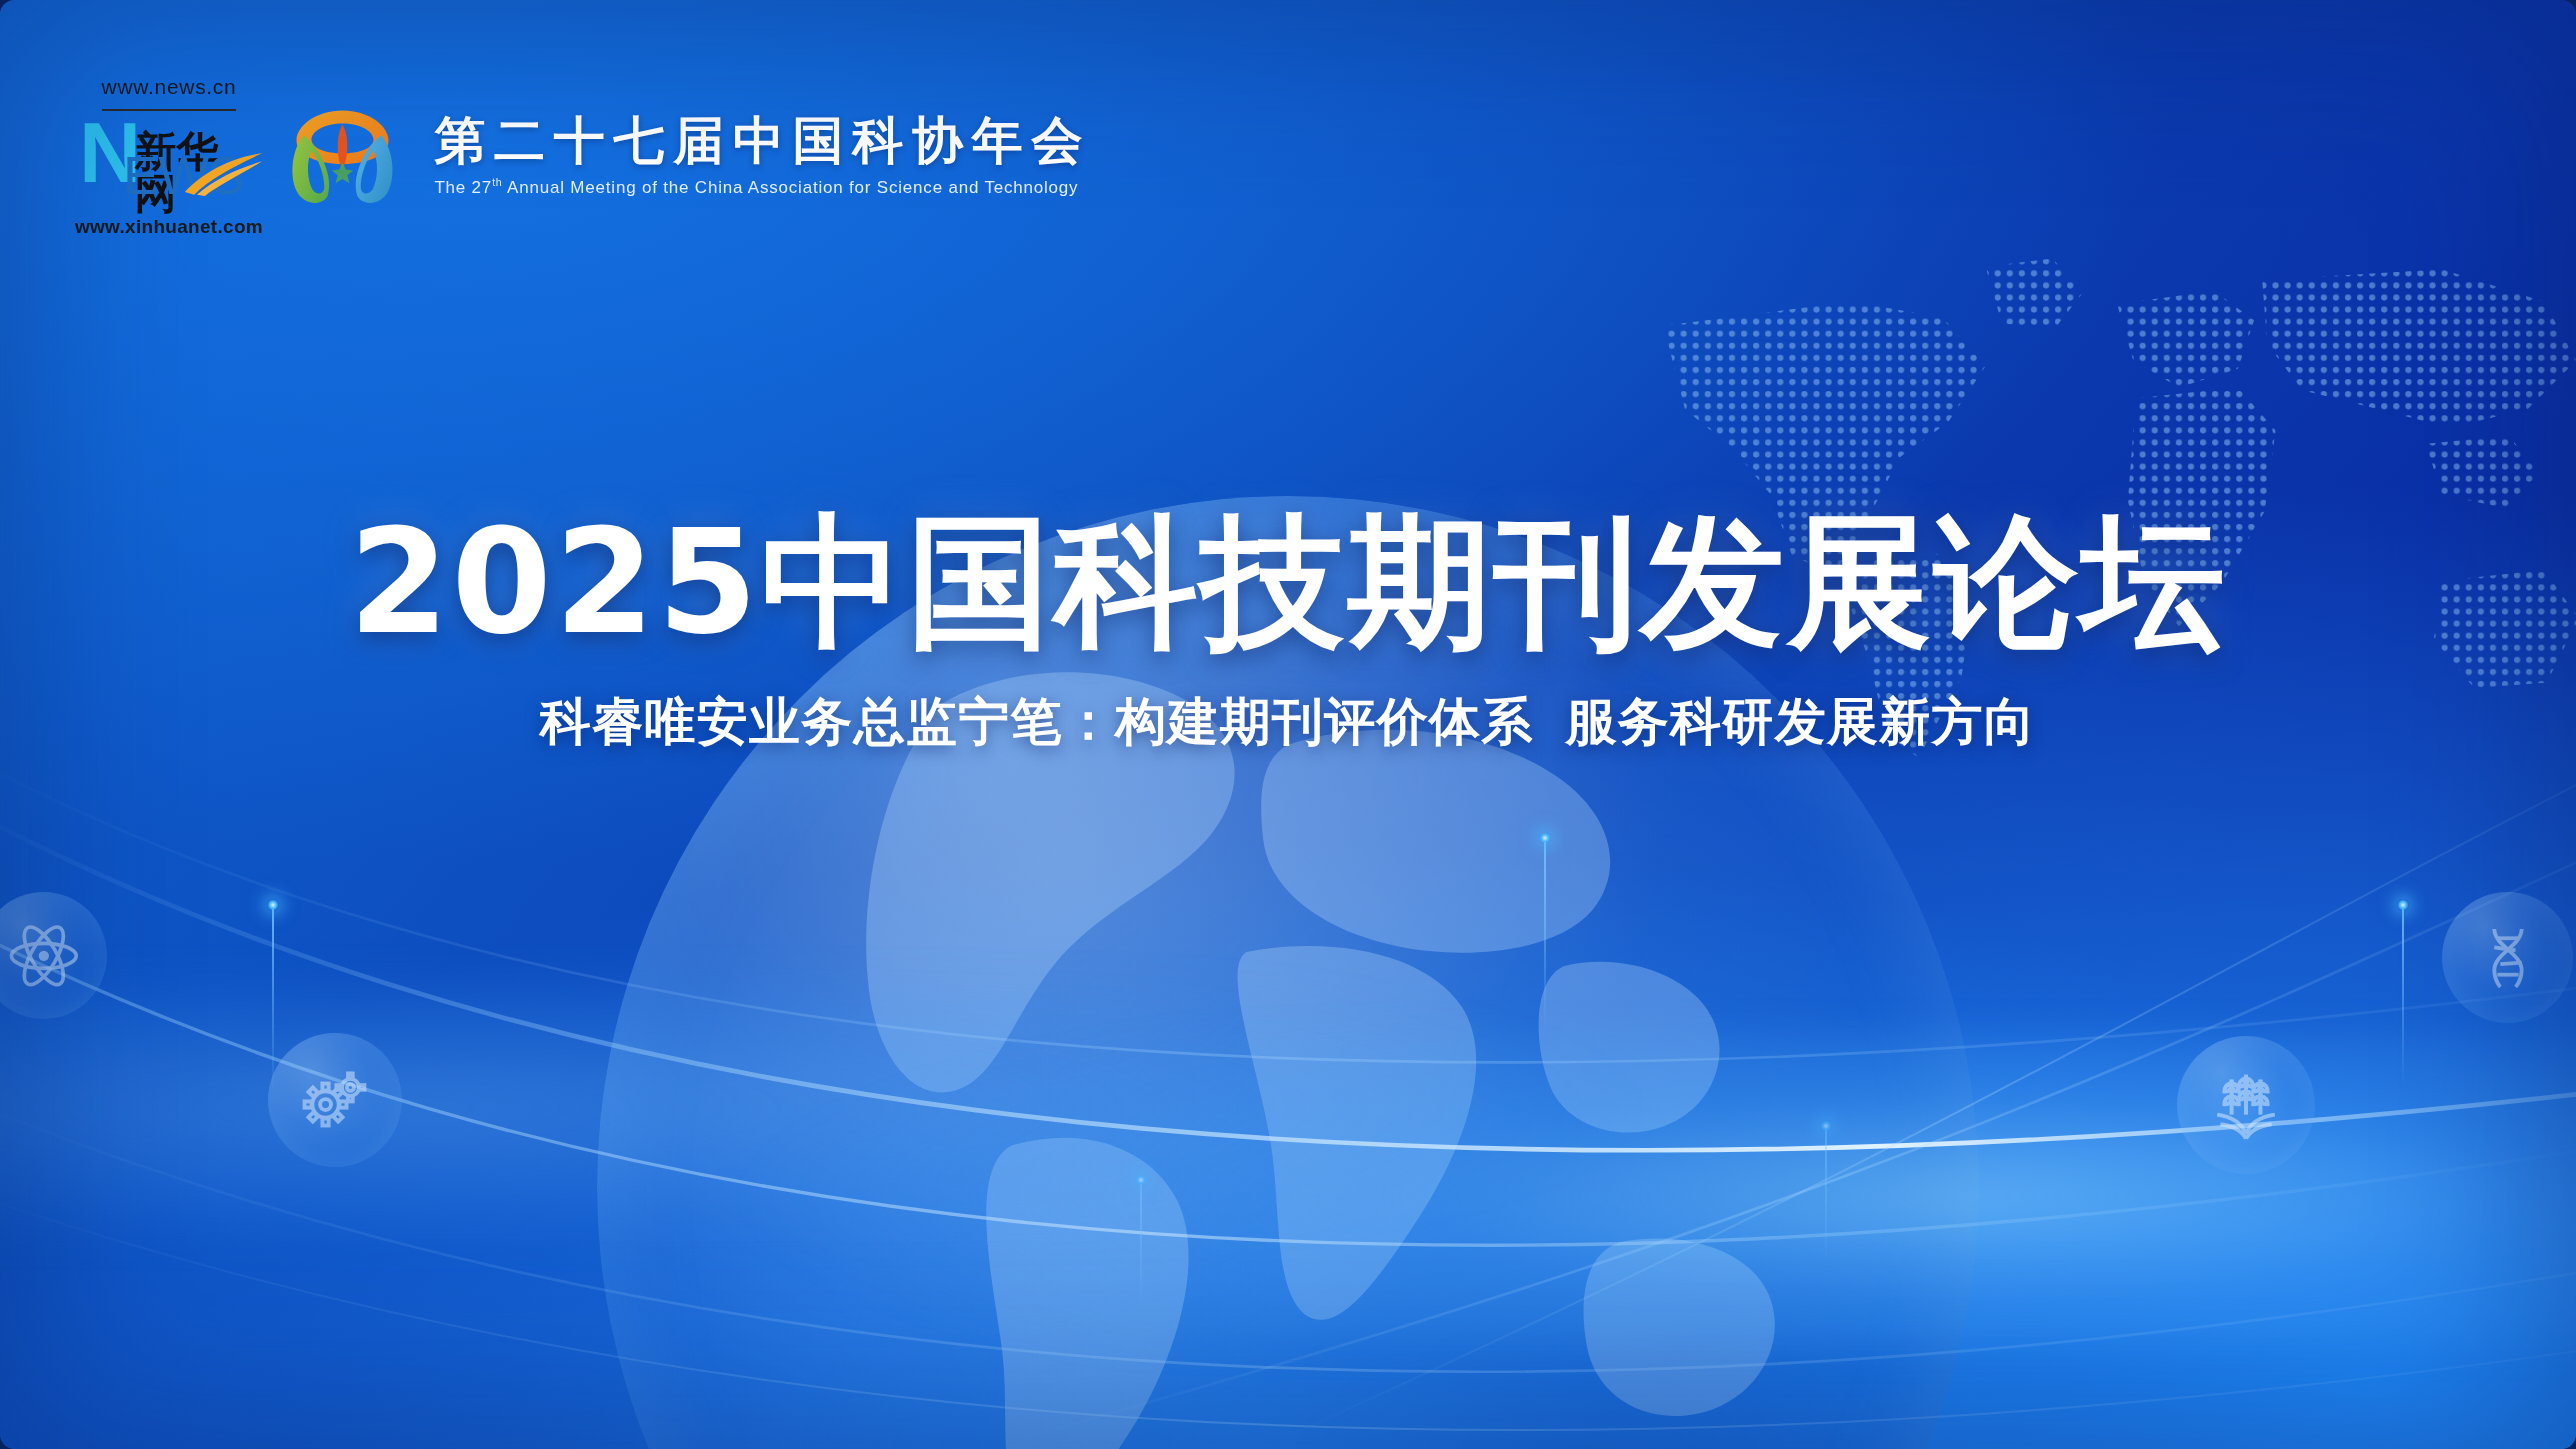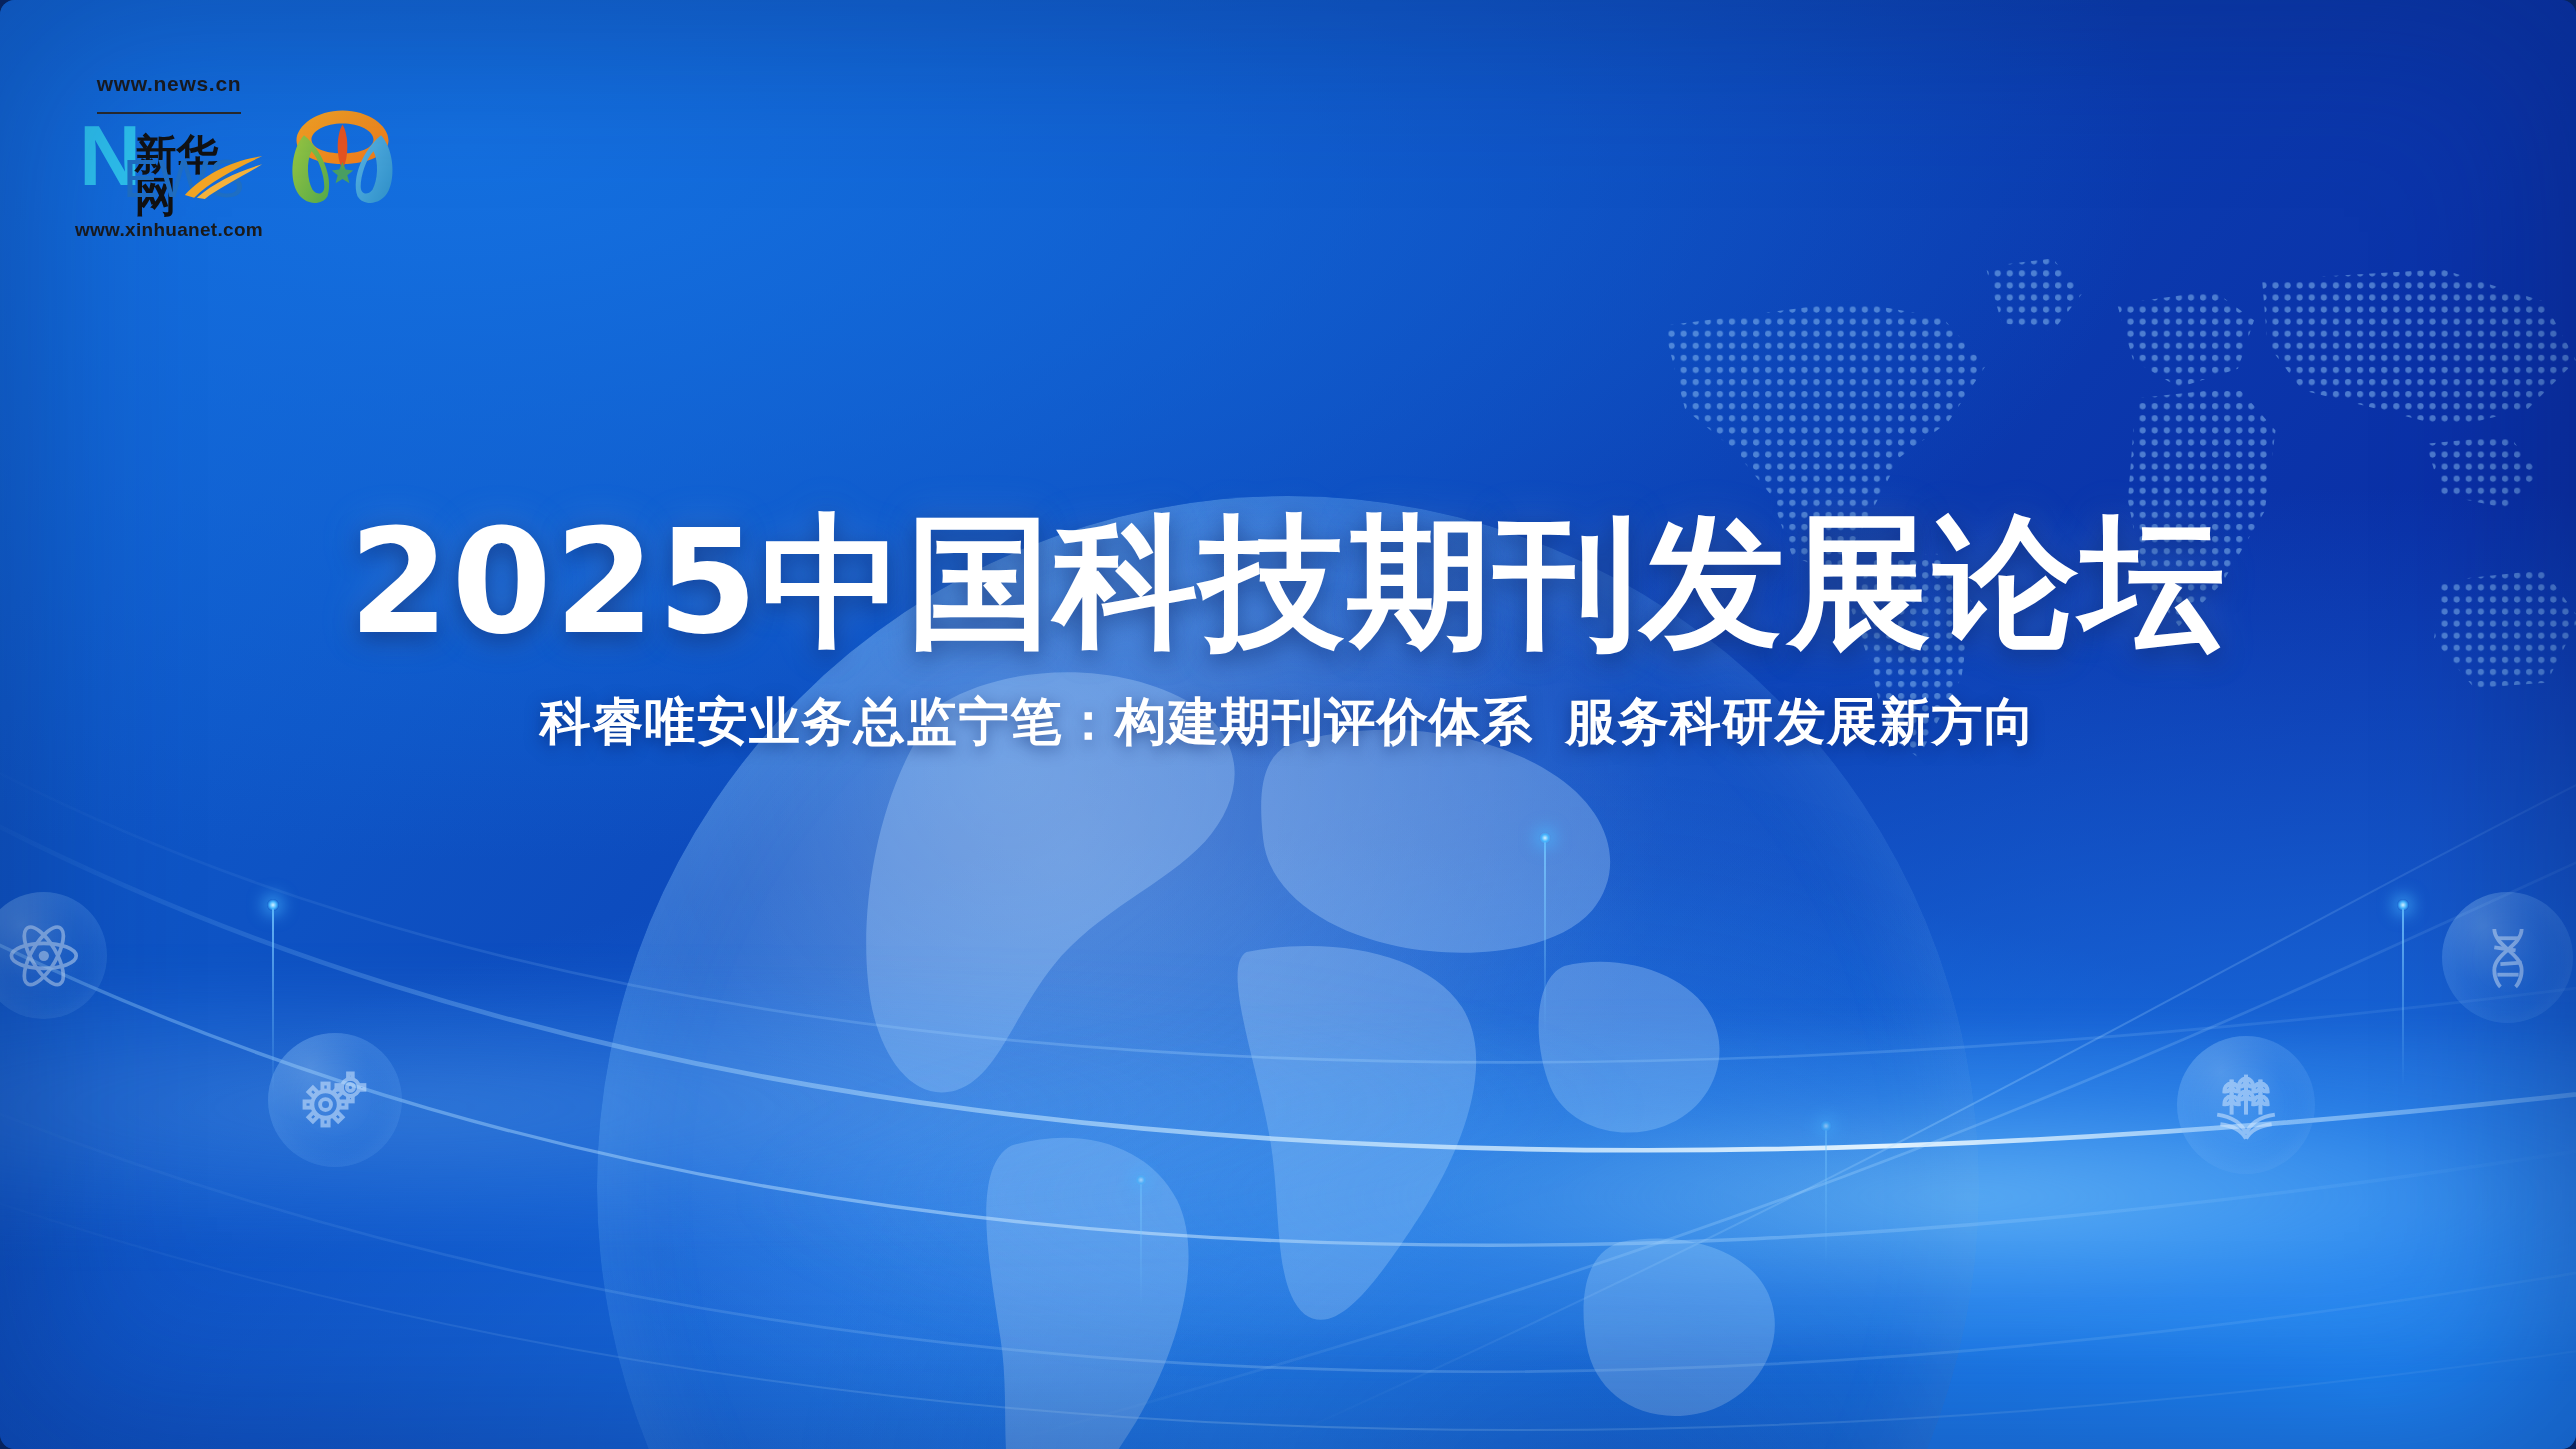--- a/index.html
+++ b/index.html
@@ -95,22 +95,22 @@
 
   
   .header{position:absolute;left:79px;top:79px;display:flex;align-items:center;gap:29.5px;}
 
   
   .xinhua{
     position:relative;width:180px;height:153px;flex:0 0 auto;
     display:flex;flex-direction:column;align-items:center;justify-content:center;
   }
   .xh-url-top{
-    font-size:21px;letter-spacing:0.7px;color:#1a1a1a;font-weight:700;
-    border-bottom:2.7px solid #2a2a2a;padding-bottom:18px;line-height:1;
+    font-size:21px;letter-spacing:0.7px;color:#1a1a1a;font-weight:400;
+    border-bottom:2.7px solid #2a2a2a;padding-bottom:12px;line-height:1;
   }
   .xh-mid{position:relative;display:flex;align-items:flex-start;height:83px;margin-top:4px;}
   .xh-N{
     font-size:86px;line-height:.88;font-weight:700;color:#2ec3ef;
     font-family:"Liberation Sans",sans-serif;letter-spacing:-2.7px;
   }
   .xh-cn{
     font-size:42px;line-height:1;font-weight:800;color:#111;
     margin-left:-4px;margin-top:16px;letter-spacing:0px;
     font-family:"DejaVu Sans","Liberation Sans",sans-serif;
@@ -360,20 +360,24 @@
 
         <path d="M172,62 C140,88 116,140 128,176 C140,196 174,192 186,166 C200,136 194,86 172,62 Z
                  M158,92 C168,112 166,146 156,164 C146,176 134,172 134,158 C134,138 144,106 158,92 Z" fill="url(#eb)"></path>
 
         <path d="M100,42 C112,62 112,104 100,126 C88,104 88,62 100,42 Z" fill="#E8541F"></path>
 
         <path d="M100,112 L106,126 L120,128 L109,137 L113,152 L100,144 L87,152 L91,137 L80,128 L94,126 Z" fill="#54A94C" opacity=".85"></path>
       </svg>
     </div>
 
+    <div class="conf">
+      <div class="conf-cn">第二十七届中国科协年会</div>
+      <div class="conf-en"><span>The 27</span><sup>th</sup><span> Annual Meeting of the China Association for Science and Technology</span></div>
+    </div>
   </div>
 
   <div class="title-wrap">
     <div class="main-title">2025中国科技期刊发展论坛</div>
     <div class="subtitle">科睿唯安业务总监宁笔：构建期刊评价体系 服务科研发展新方向</div>
   </div>
 
   <div class="vignette"></div>
 </div>
 

